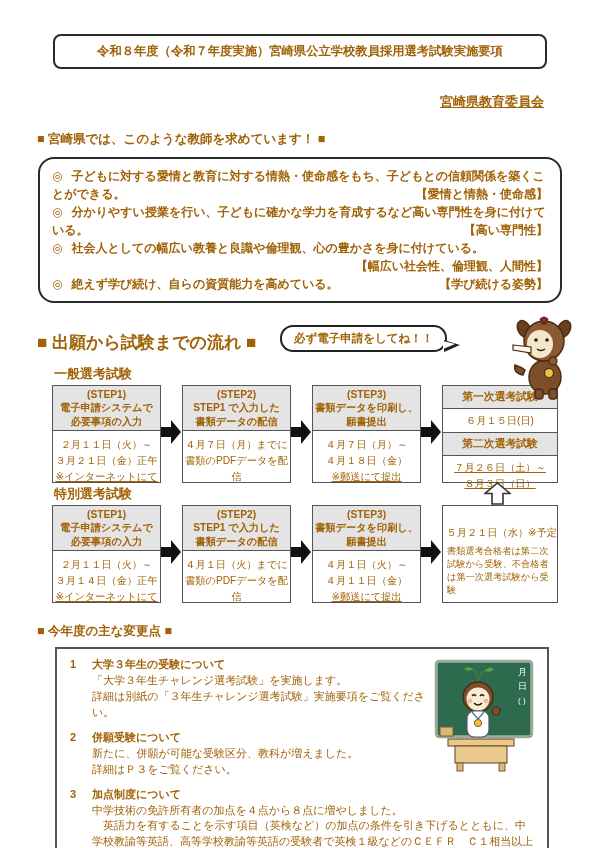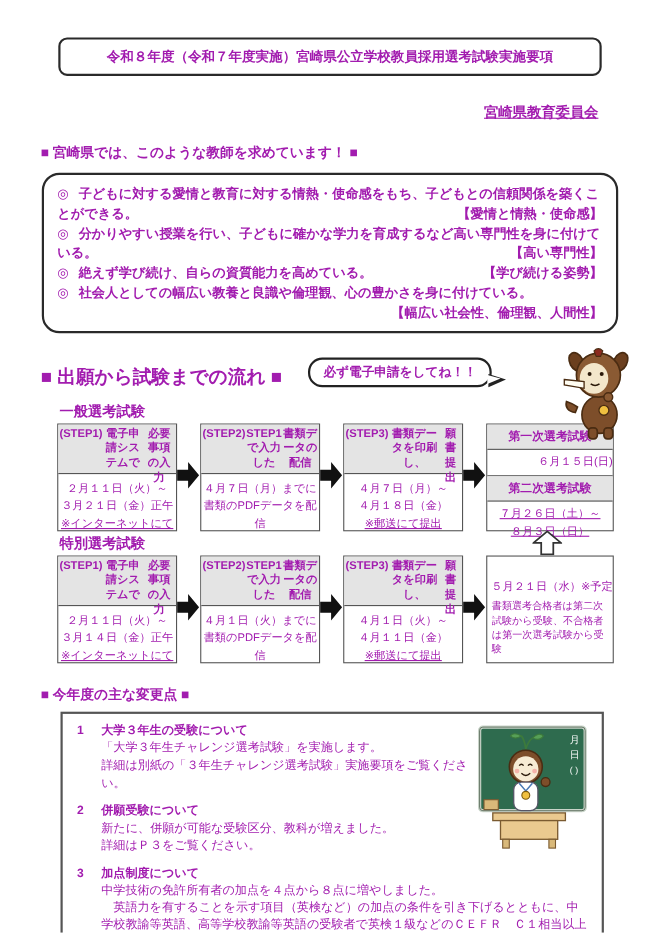--- a/index.html
+++ b/index.html
@@ -1,17 +1,17 @@
 <!DOCTYPE html>
 <html><head>
 <meta charset="utf-8">
 <style>
   html,body{margin:0;padding:0;background:#fff;}
   .page{width:600px;height:848px;position:relative;overflow:hidden;background:#fff;
-        font-family:"Liberation Sans","DejaVu Sans",sans-serif;color:#a21caf;}
+        font-family:"Liberation Sans","DejaVu Sans",sans-serif;color:#a16207;}
   
   .title-box{margin:34px auto 0;width:486px;border:2px solid #2a2a2a;border-radius:8px;
              padding:7px 2px;text-align:center;font-weight:700;font-size:12.3px;white-space:nowrap;}
   .org{text-align:right;padding-right:56px;font-weight:700;font-size:13px;margin-top:24px;text-decoration:underline;}
   .h-section{font-weight:700;font-size:12.5px;margin:20px 0 0 37px;}
   
   .qualities{width:496px;margin:9px auto 0;border:2px solid #2a2a2a;border-radius:16px;
              padding:8px 12px;font-size:12px;font-weight:700;line-height:1.5;}
   .q-item{overflow:hidden;}
   .q-marker{margin-right:9px;}
@@ -26,29 +26,29 @@
   .bubble::after{content:"";position:absolute;right:-10px;top:14px;border:solid transparent;
           border-width:3px 0 5px 12px;border-left-color:#fff;}
   .mascot1{position:absolute;left:472px;top:-8px;z-index:3;}
   
   .flow-area{position:relative;margin-left:52px;width:506px;}
   .flow-label{font-weight:700;font-size:13px;margin:2px 0 3px 2px;height:17px;}
   .flow-row{display:flex;align-items:stretch;height:98px;justify-content:space-between;}
   .step-box{width:111px;border:1.3px solid #555;display:flex;flex-direction:column;background:#fff;box-sizing:border-box;}
   .step-head{background:#e4e4e4;border-bottom:1.3px solid #555;text-align:center;font-weight:700;
              font-size:10.2px;line-height:1.3;padding:2px 1px;min-height:40px;
-             display:flex;justify-content:center;}
+             display:flex;flex-direction:column;justify-content:center;}
   .step-body{flex:1;text-align:center;font-size:10.2px;line-height:1.55;padding-top:6px;}
   .u{text-decoration:underline;}
   .flow-arrow{align-self:center;flex:0 0 auto;}
   .result-box{width:118px;border:1.3px solid #555;display:flex;flex-direction:column;box-sizing:border-box;background:#fff;}
   .r-head{background:#e4e4e4;border-bottom:1.3px solid #555;text-align:center;font-weight:700;
           font-size:10.8px;padding:4px 0;}
   .r-body{text-align:center;font-size:10.2px;line-height:1.5;padding:4px 0;}
-  .r-body.mid{border-bottom:1.3px solid #555;text-align:right;}
+  .r-body.mid{border-bottom:1.3px solid #555;}
   .r-body.grow{flex:1;display:flex;flex-direction:column;justify-content:center;text-decoration:underline;}
   .sp-date{text-align:right;font-size:10.2px;padding:20px 0 3px;}
   .sp-note{font-size:9.2px;text-align:left;padding:2px 4px;line-height:1.4;}
   .up-arrow{position:absolute;left:432px;top:117px;z-index:1;}
   
   .changes-box{width:464px;margin:7px 0 0 55px;border:2px solid #555;padding:8px 13px 9px;
                font-size:11px;line-height:1.45;}
   .c-float{float:right;width:100px;height:114px;margin:2px 0 2px 8px;}
   .c-item{margin-bottom:9px;}
   .c-item:last-child{margin-bottom:0;}
@@ -67,24 +67,24 @@
   <div class="h-section">■ 宮崎県では、このような教師を求めています！ ■</div>
 
   <div class="qualities">
     <div class="q-item">
       <span class="q-marker">◎</span><span>子どもに対する愛情と教育に対する情熱・使命感をもち、子どもとの信頼関係を築くことができる。</span><span class="q-label">【愛情と情熱・使命感】</span>
     </div>
     <div class="q-item">
       <span class="q-marker">◎</span><span>分かりやすい授業を行い、子どもに確かな学力を育成するなど高い専門性を身に付けている。</span><span class="q-label">【高い専門性】</span>
     </div>
     <div class="q-item">
+      <span class="q-marker">◎</span><span>社会人としての幅広い教養と良識や倫理観、心の豊かさを身に付けている。</span><span class="q-label">【幅広い社会性、倫理観、人間性】</span>
+    </div>
+    <div class="q-item">
       <span class="q-marker">◎</span><span>絶えず学び続け、自らの資質能力を高めている。</span><span class="q-label">【学び続ける姿勢】</span>
-    </div>
-    <div class="q-item">
-      <span class="q-marker">◎</span><span>社会人としての幅広い教養と良識や倫理観、心の豊かさを身に付けている。</span><span class="q-label">【幅広い社会性、倫理観、人間性】</span>
     </div>
   </div>
 
   <div class="flow-head-row">
     <span class="flow-heading">■ 出願から試験までの流れ ■</span>
     <span class="bubble">必ず電子申請をしてね！！</span>
     <span class="mascot1">
       <svg width="72" height="86" viewBox="0 0 72 86">
         <path d="M14 60 Q4 58 6 50 Q12 52 16 55 Z" fill="#7d4e2a" stroke="#4a2c12" stroke-width="1.5"></path>
         <ellipse cx="36" cy="62" rx="16" ry="17" fill="#7d4e2a" stroke="#4a2c12" stroke-width="1.5"></ellipse>

